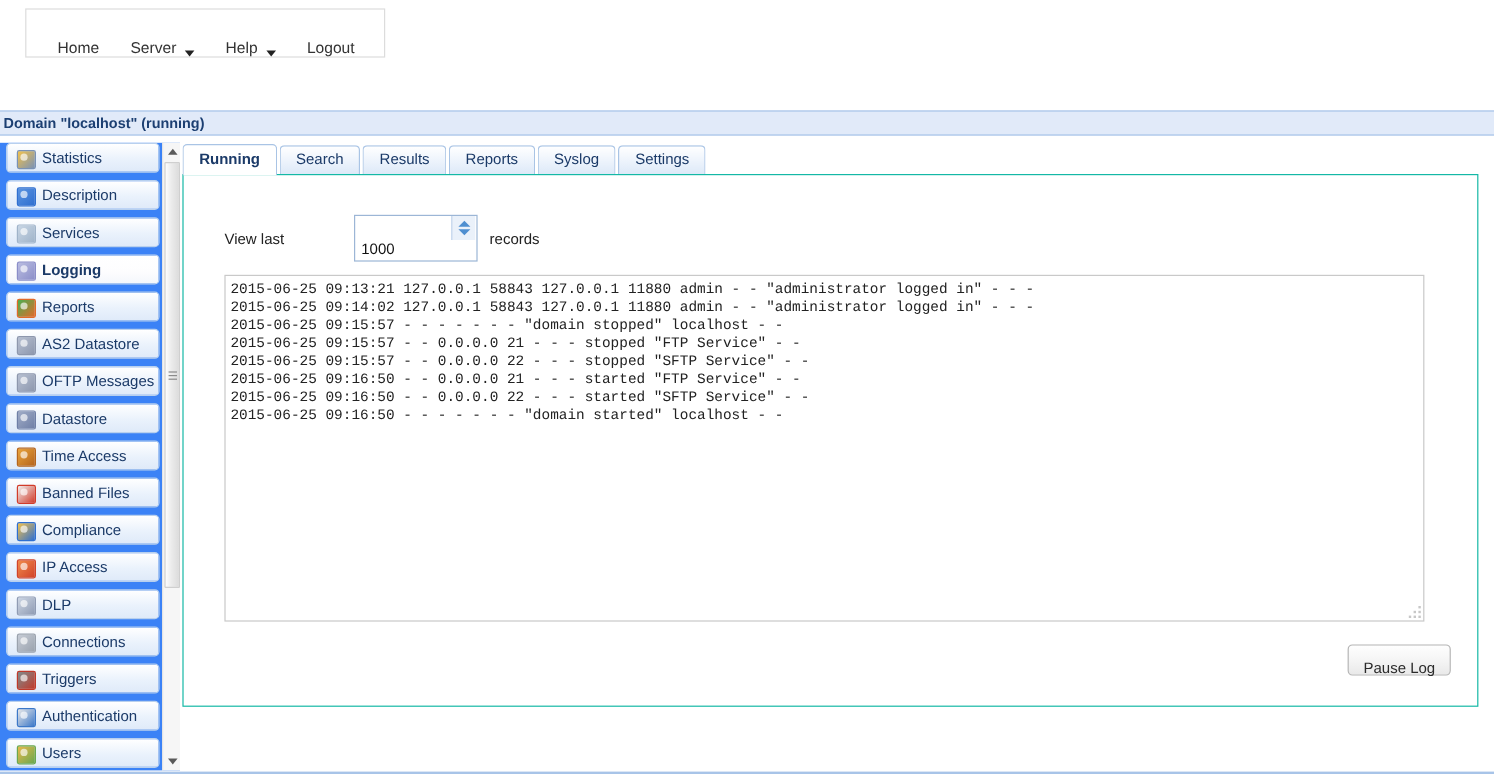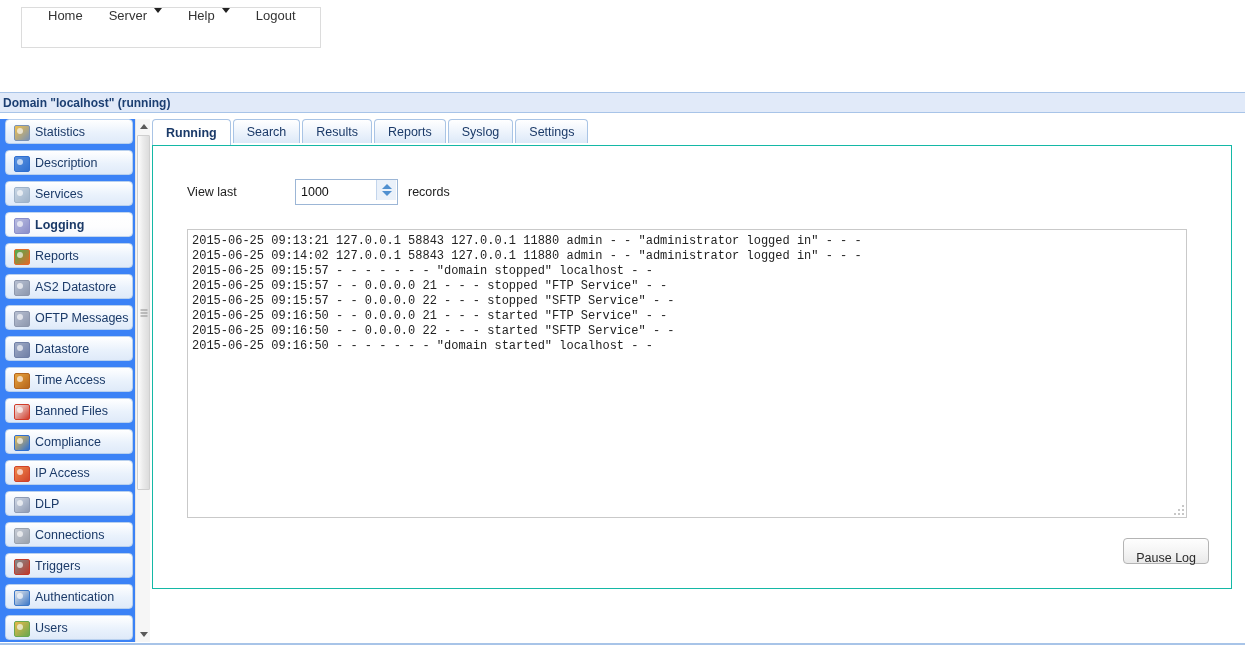--- a/index.html
+++ b/index.html
@@ -28,21 +28,21 @@
     box-sizing: border-box;
     display: flex;
     align-items: center;
   }
   .topnav-item {
     color: #333333;
     font-size: 13px;
     padding: 0 13px;
     height: 100%;
     display: flex;
-    align-items: flex-start;
+    align-items: flex-end;
     cursor: default;
     white-space: nowrap;
   }
   .topnav-item:first-child { margin-left: 13px; }
   .caret {
     display: inline-block;
     margin-left: 7px;
     width: 0;
     height: 0;
     border-left: 4px solid transparent;
@@ -178,21 +178,21 @@
     top: 119px;
     width: 1088px;
     height: 500px;
   }
   .tabs {
     position: absolute;
     left: 0;
     top: 0;
     height: 27px;
     display: flex;
-    align-items: flex-start;
+    align-items: center;
     z-index: 3;
   }
   .tab {
     height: 24px;
     padding: 0 13px;
     margin-right: 2px;
     box-sizing: border-box;
     border: 1px solid #a9c4e5;
     border-bottom: none;
     border-radius: 4px 4px 0 0;
@@ -230,26 +230,26 @@
     top: 33px;
     display: flex;
     align-items: center;
     font-size: 12.5px;
     color: #222;
   }
   .viewrow .lbl-view { width: 108px; }
   .spin {
     position: relative;
     width: 103px;
-    height: 26px;
+    height: 39px;
     border: 1px solid #9cb6d6;
     background: #ffffff;
     box-sizing: border-box;
     display: flex;
-    align-items: center;
+    align-items: flex-end;
   }
   .spin input {
     border: none;
     outline: none;
     width: 76px;
     height: 18px;
     padding: 0 0 0 5px;
     font-family: "Liberation Sans", sans-serif;
     font-size: 12.5px;
     color: #111;

